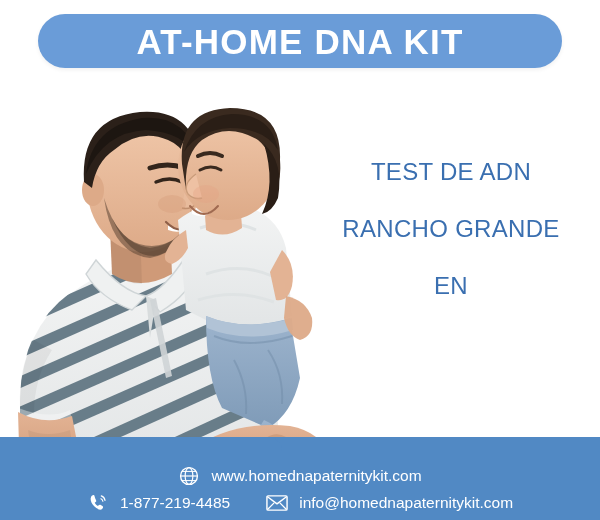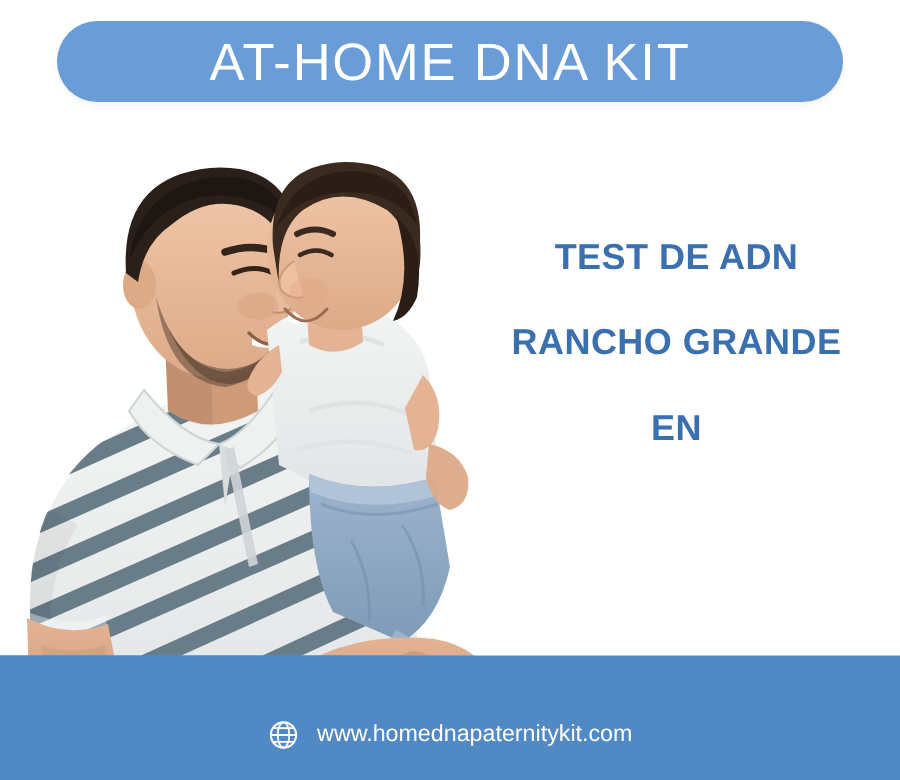--- a/index.html
+++ b/index.html
@@ -28,21 +28,21 @@
     background: #6a9cd8;
     border-radius: 27px;
     display: flex;
     align-items: center;
     justify-content: center;
     box-shadow: 0 2px 4px rgba(0,0,0,0.06);
   }
   .header-title {
     color: #ffffff;
     font-size: 35px;
-    font-weight: normal;
+    font-weight: bold;
     letter-spacing: 1.2px;
     line-height: 1;
     white-space: nowrap;
     font-family: "Liberation Sans", sans-serif;
   }
 
   
   .photo-wrap {
     position: absolute;
     left: 0px;
@@ -62,21 +62,21 @@
   
   .headline-block {
     position: absolute;
     left: 320px;
     top: 160px;
     width: 262px;
     text-align: center;
   }
   .headline-line {
     color: #3a6fb0;
-    font-weight: bold;
+    font-weight: normal;
     font-size: 24px;
     letter-spacing: 0.3px;
     line-height: 1;
     margin: 0 0 33px 0;
     white-space: nowrap;
     font-family: "Liberation Sans", sans-serif;
   }
   .headline-line:last-child { margin-bottom: 0; }
 
   
@@ -298,16 +298,36 @@
           <circle cx="12" cy="12" r="9.2" fill="none" stroke="#ffffff" stroke-width="1.5"></circle>
           <ellipse cx="12" cy="12" rx="4.2" ry="9.2" fill="none" stroke="#ffffff" stroke-width="1.3"></ellipse>
           <line x1="2.8" y1="12" x2="21.2" y2="12" stroke="#ffffff" stroke-width="1.3"></line>
           <path d="M4.3 7 H19.7" stroke="#ffffff" stroke-width="1.1"></path>
           <path d="M4.3 17 H19.7" stroke="#ffffff" stroke-width="1.1"></path>
         </svg>
         <span class="footer-text">www.homednapaternitykit.com</span>
       </div>
     </div>
 
+    <div class="footer-row">
+      <div class="footer-item">
+        <svg class="ficon" viewBox="0 0 24 24">
+          <path d="M7.6 3.4 C6.3 3.2 5.1 4.1 4.5 5.3 C3.3 7.8 4.2 11.1 6.4 14 C8.6 16.9 11.6 19 14.3 19.3 C15.7 19.4 16.9 18.6 17.4 17.3 C17.7 16.6 17.4 15.8 16.8 15.4 L14.6 14 C14 13.6 13.2 13.8 12.8 14.3 L12.1 15.2 C10.6 14.5 9.2 13.2 8.4 11.6 L9.4 11 C10 10.7 10.3 9.9 10 9.3 L8.9 6.9 C8.6 6.3 8.2 3.5 7.6 3.4 Z" fill="#ffffff"></path>
+          <path d="M15.6 4.2 Q19 5.4 19.6 9" fill="none" stroke="#ffffff" stroke-width="1.4" stroke-linecap="round"></path>
+          <path d="M15.2 7.4 Q17 8.2 17.3 10.1" fill="none" stroke="#ffffff" stroke-width="1.3" stroke-linecap="round"></path>
+        </svg>
+        <span class="footer-text">1-877-219-4485</span>
+      </div>
+
+      <div class="footer-item">
+        <svg class="ficon" viewBox="0 0 26 20">
+          <rect x="1.1" y="1.6" width="23.8" height="16.8" rx="1.4" fill="none" stroke="#ffffff" stroke-width="1.7"></rect>
+          <path d="M1.8 2.6 L13 11 L24.2 2.6" fill="none" stroke="#ffffff" stroke-width="1.7" stroke-linejoin="round"></path>
+          <path d="M1.8 17.6 L9.6 9.8" fill="none" stroke="#ffffff" stroke-width="1.5"></path>
+          <path d="M24.2 17.6 L16.4 9.8" fill="none" stroke="#ffffff" stroke-width="1.5"></path>
+        </svg>
+        <span class="footer-text">info@homednapaternitykit.com</span>
+      </div>
+    </div>
 
   </div>
 
 </div>
 
 </body></html>

